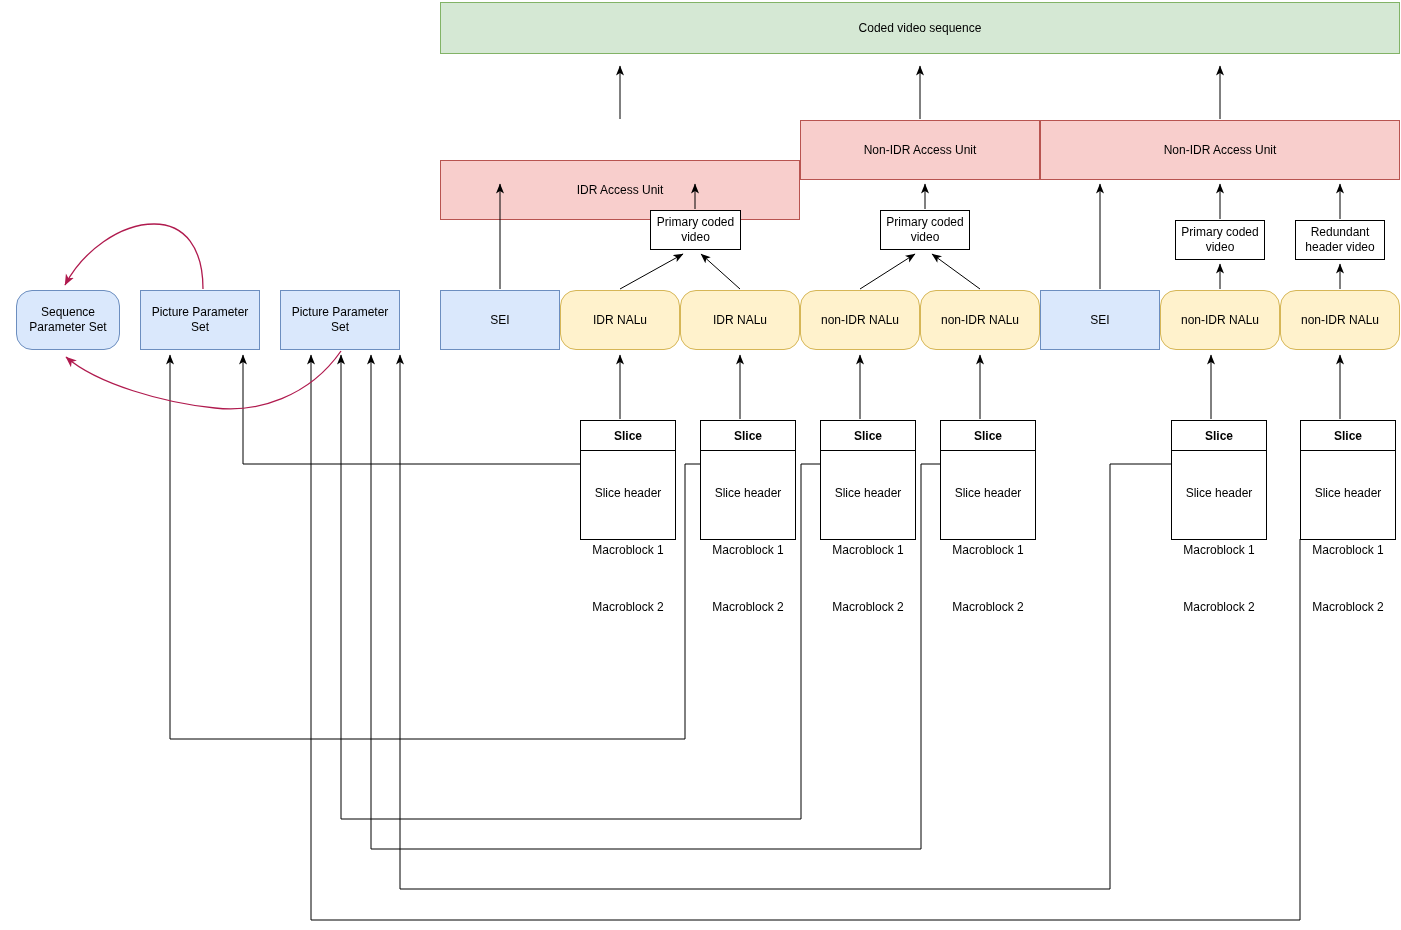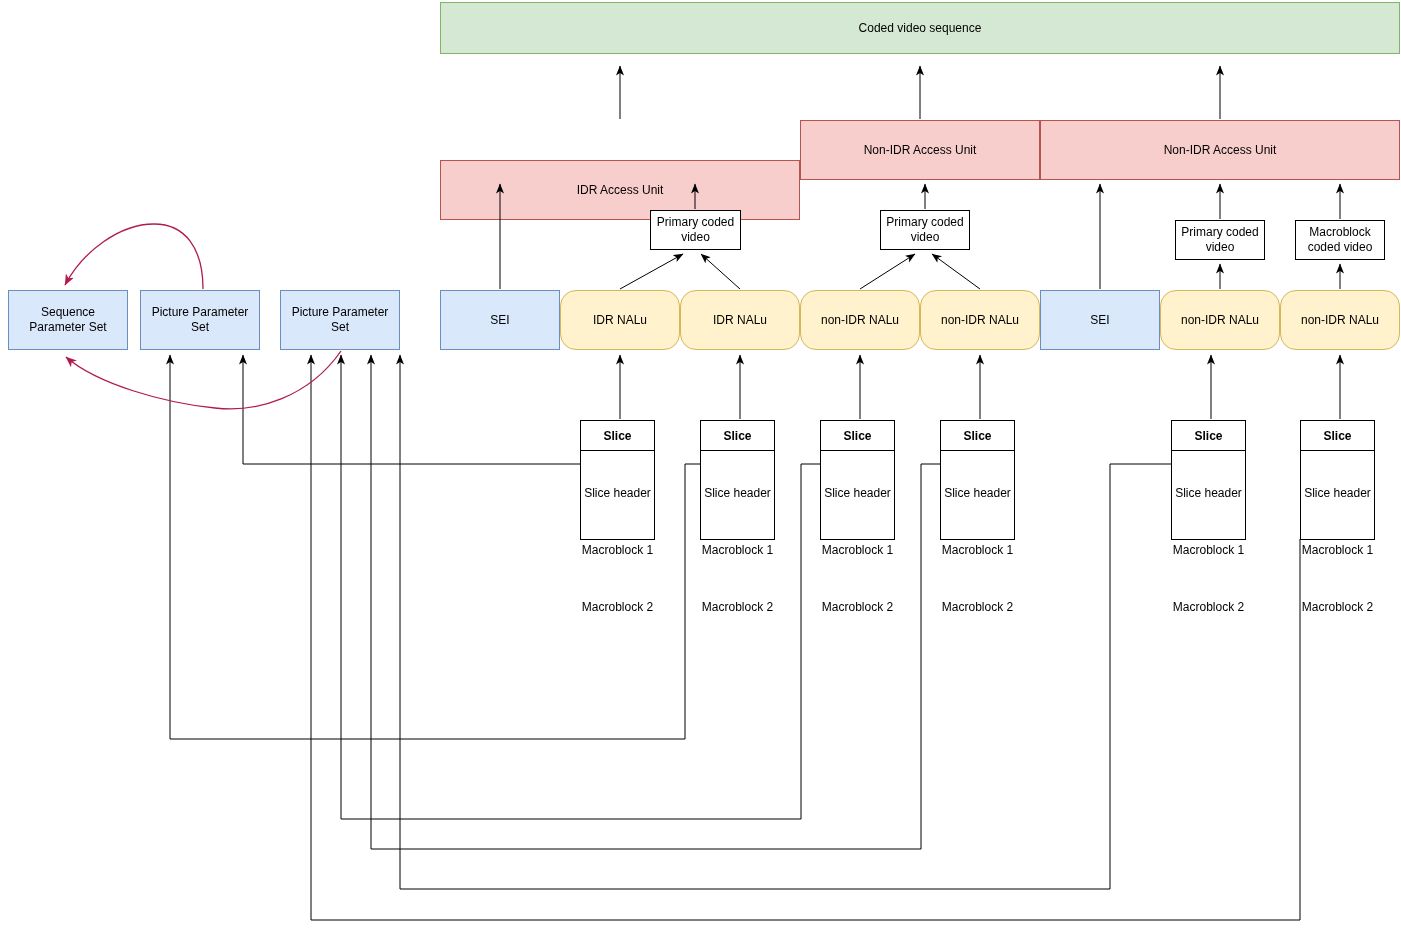--- a/index.html
+++ b/index.html
@@ -23,21 +23,21 @@
   }
   .green{background:var(--green-fill);border-color:var(--green-stroke);}
   .red{background:var(--red-fill);border-color:var(--red-stroke);}
   .blue{background:var(--blue-fill);border-color:var(--blue-stroke);}
   .yellow{background:var(--yellow-fill);border-color:var(--yellow-stroke);border-radius:16px;}
   .white{background:var(--white-fill);border-color:var(--black-stroke);}
   .param-box span{display:inline-block;max-width:108px;}
   .pcv span{display:inline-block;max-width:84px;}
   .slice{
     position:absolute;box-sizing:border-box;border:1px solid #000;
-    background:#fff;width:75px;height:120px;text-align:left;
+    background:#fff;width:96px;height:120px;text-align:left;
   }
   .slice .slice-title{
     height:30px;box-sizing:border-box;border-bottom:1px solid #000;
     font-weight:bold;display:flex;align-items:center;justify-content:center;
   }
   .slice .slice-row{
     height:30px;display:flex;align-items:center;justify-content:center;
     white-space:nowrap;
     margin-top:27px;
   }
@@ -59,33 +59,33 @@
 <div class="box white pcv" style="left:650px;top:210px;width:91px;height:40px;">
   <span>Primary coded video</span>
 </div>
 <div class="box white pcv" style="left:880px;top:210px;width:90px;height:40px;">
   <span>Primary coded video</span>
 </div>
 <div class="box white pcv" style="left:1175px;top:220px;width:90px;height:40px;">
   <span>Primary coded video</span>
 </div>
 <div class="box white pcv" style="left:1295px;top:220px;width:90px;height:40px;">
-  <span>Macroblock coded video</span>
+  <span>Redundant header video</span>
 </div>
 
 <div class="box blue" style="left:440px;top:290px;width:120px;height:60px;">SEI</div>
 <div class="box yellow" style="left:560px;top:290px;width:120px;height:60px;">IDR NALu</div>
 <div class="box yellow" style="left:680px;top:290px;width:120px;height:60px;">IDR NALu</div>
 <div class="box yellow" style="left:800px;top:290px;width:120px;height:60px;">non-IDR NALu</div>
 <div class="box yellow" style="left:920px;top:290px;width:120px;height:60px;">non-IDR NALu</div>
 <div class="box blue" style="left:1040px;top:290px;width:120px;height:60px;">SEI</div>
 <div class="box yellow" style="left:1160px;top:290px;width:120px;height:60px;">non-IDR NALu</div>
 <div class="box yellow" style="left:1280px;top:290px;width:120px;height:60px;">non-IDR NALu</div>
 
-<div class="box blue param-box" style="left:8px;top:290px;width:120px;height:60px;">
+<div class="box blue param-box" style="left:16px;top:290px;width:104px;height:60px;border-radius:16px;">
   <span>Sequence Parameter Set</span>
 </div>
 <div class="box blue param-box" style="left:140px;top:290px;width:120px;height:60px;">
   <span>Picture Parameter Set</span>
 </div>
 <div class="box blue param-box" style="left:280px;top:290px;width:120px;height:60px;">
   <span>Picture Parameter Set</span>
 </div>
 
 <div class="slice" style="left:580px;top:420px;">

